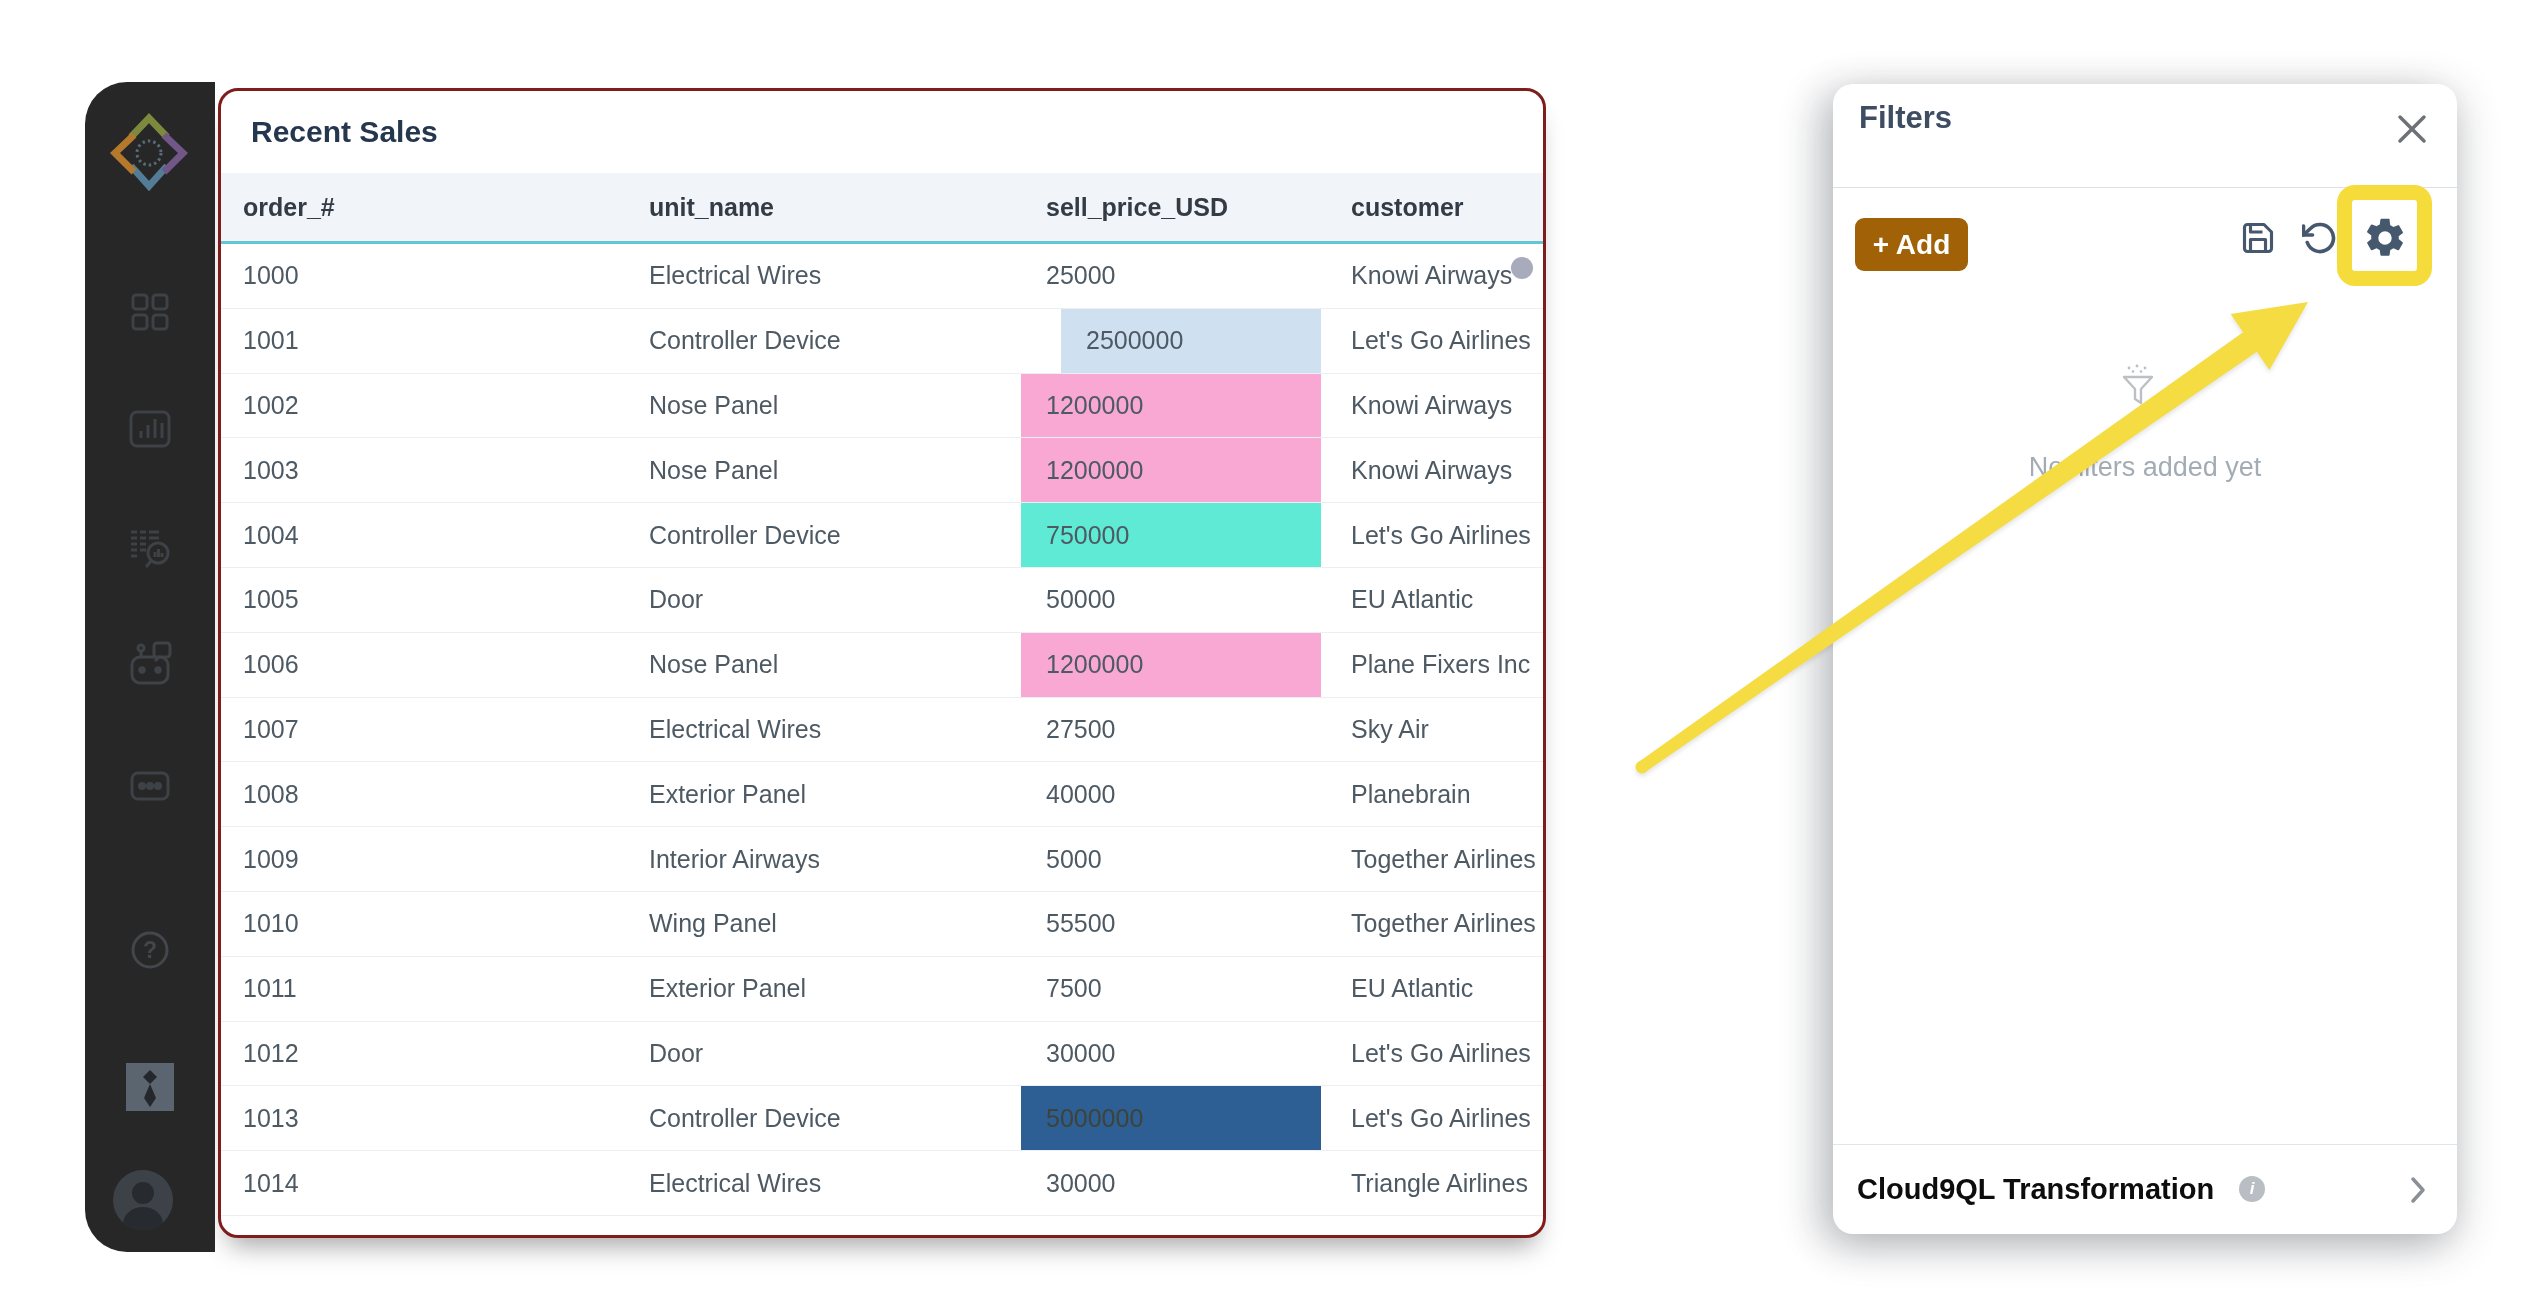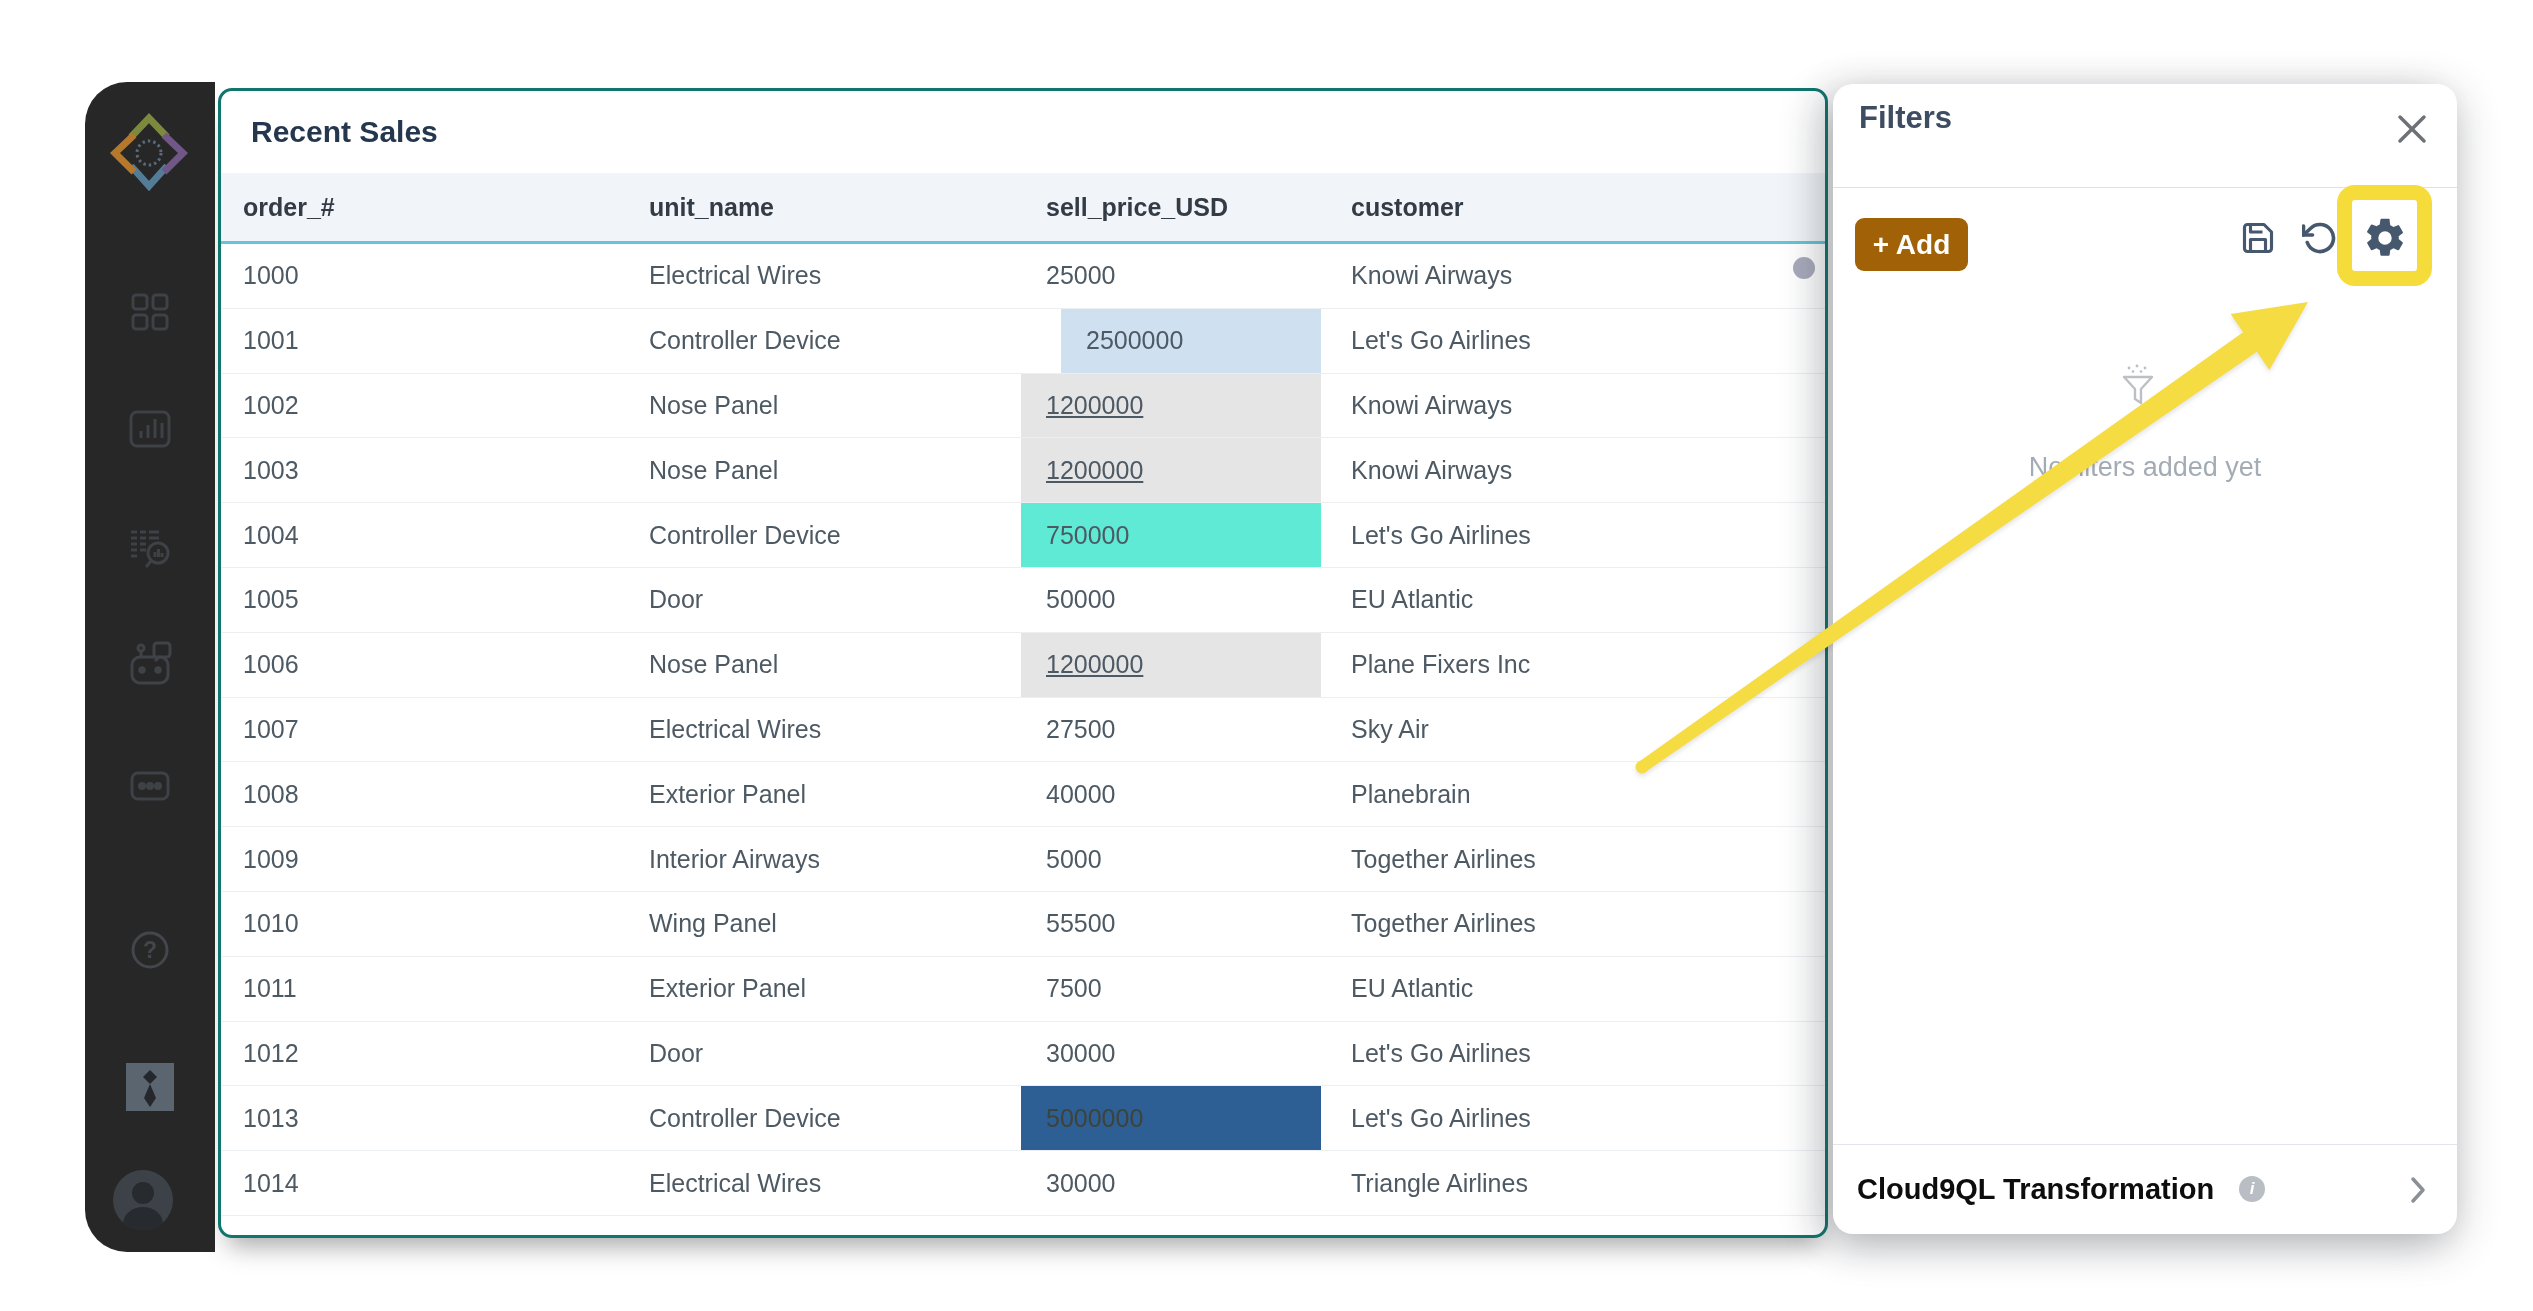--- a/index.html
+++ b/index.html
@@ -11,36 +11,36 @@
            background:#272727;border-radius:42px 0 0 42px;z-index:2;}
   .side-logo{position:absolute;left:16px;top:22px;width:96px;height:96px;}
   .side-ic{position:absolute;left:42px;width:46px;height:46px;cursor:pointer;}
   .side-ic svg{display:block;}
   .ic-grid{top:207px;} .ic-chart{top:324px;} .ic-search{top:442px;} .ic-robot{top:559px;}
   .ic-dots{top:681px;} .ic-help{top:845px;}
   .ic-tie{top:981px;left:41px;width:48px;height:48px;}
   .ic-avatar{top:1086px;left:26px;width:64px;height:64px;}
 
   
-  .card{position:absolute;left:218px;top:88px;width:1610px;height:1150px;box-sizing:border-box;
-        background:#fff;border:3px solid #0f766e;border-radius:14px;overflow:hidden;z-index:1;
+  .card{position:absolute;left:218px;top:88px;width:1328px;height:1150px;box-sizing:border-box;
+        background:#fff;border:3px solid #7f1d1d;border-radius:20px;overflow:hidden;z-index:1;
         box-shadow:0 18px 26px -10px rgba(0,0,0,0.35);}
   .card-title{height:82px;display:flex;align-items:center;padding-left:30px;
               font-size:30px;font-weight:bold;color:#25374e;}
   .thead,.trow{display:grid;grid-template-columns:406px 372px 300px 1fr;padding-left:22px;}
   .thead{height:68px;background:#f1f4f8;border-bottom:3px solid #63c5d5;align-items:center;
          font-size:25px;font-weight:bold;color:#333b45;}
   .thead .hcell{cursor:pointer;}
   .thead .price,.trow .price{padding-left:25px;}
   .thead .cust,.trow .cust{padding-left:30px;}
   .trow{height:63.8px;border-bottom:1px solid #ecEFF2;font-size:25px;color:#4d5963;align-items:stretch;}
   .trow .cell{display:flex;align-items:center;}
   .price{box-sizing:border-box;}
   .hl-medium{background:#cfe0f1;margin-left:40px;}
-  .hl-light{background:#e5e5e5;text-decoration:underline;}
+  .hl-light{background:#f9a8d4;}
   .hl-lighter{background:#5eead4;}
   .hl-dark{background:#2d5f95;}
   .hl-dark span{color:#3e4339;}
   .scroll-dot{position:absolute;right:10px;top:166px;width:22px;height:22px;border-radius:50%;
               background:#a8abbc;cursor:grab;}
 
   
   .panel{position:absolute;left:1833px;top:84px;width:624px;height:1150px;background:#fff;
          border-radius:20px;z-index:3;
          box-shadow:0 10px 42px rgba(45,50,58,0.30),-20px 8px 38px rgba(45,50,58,0.14);}

